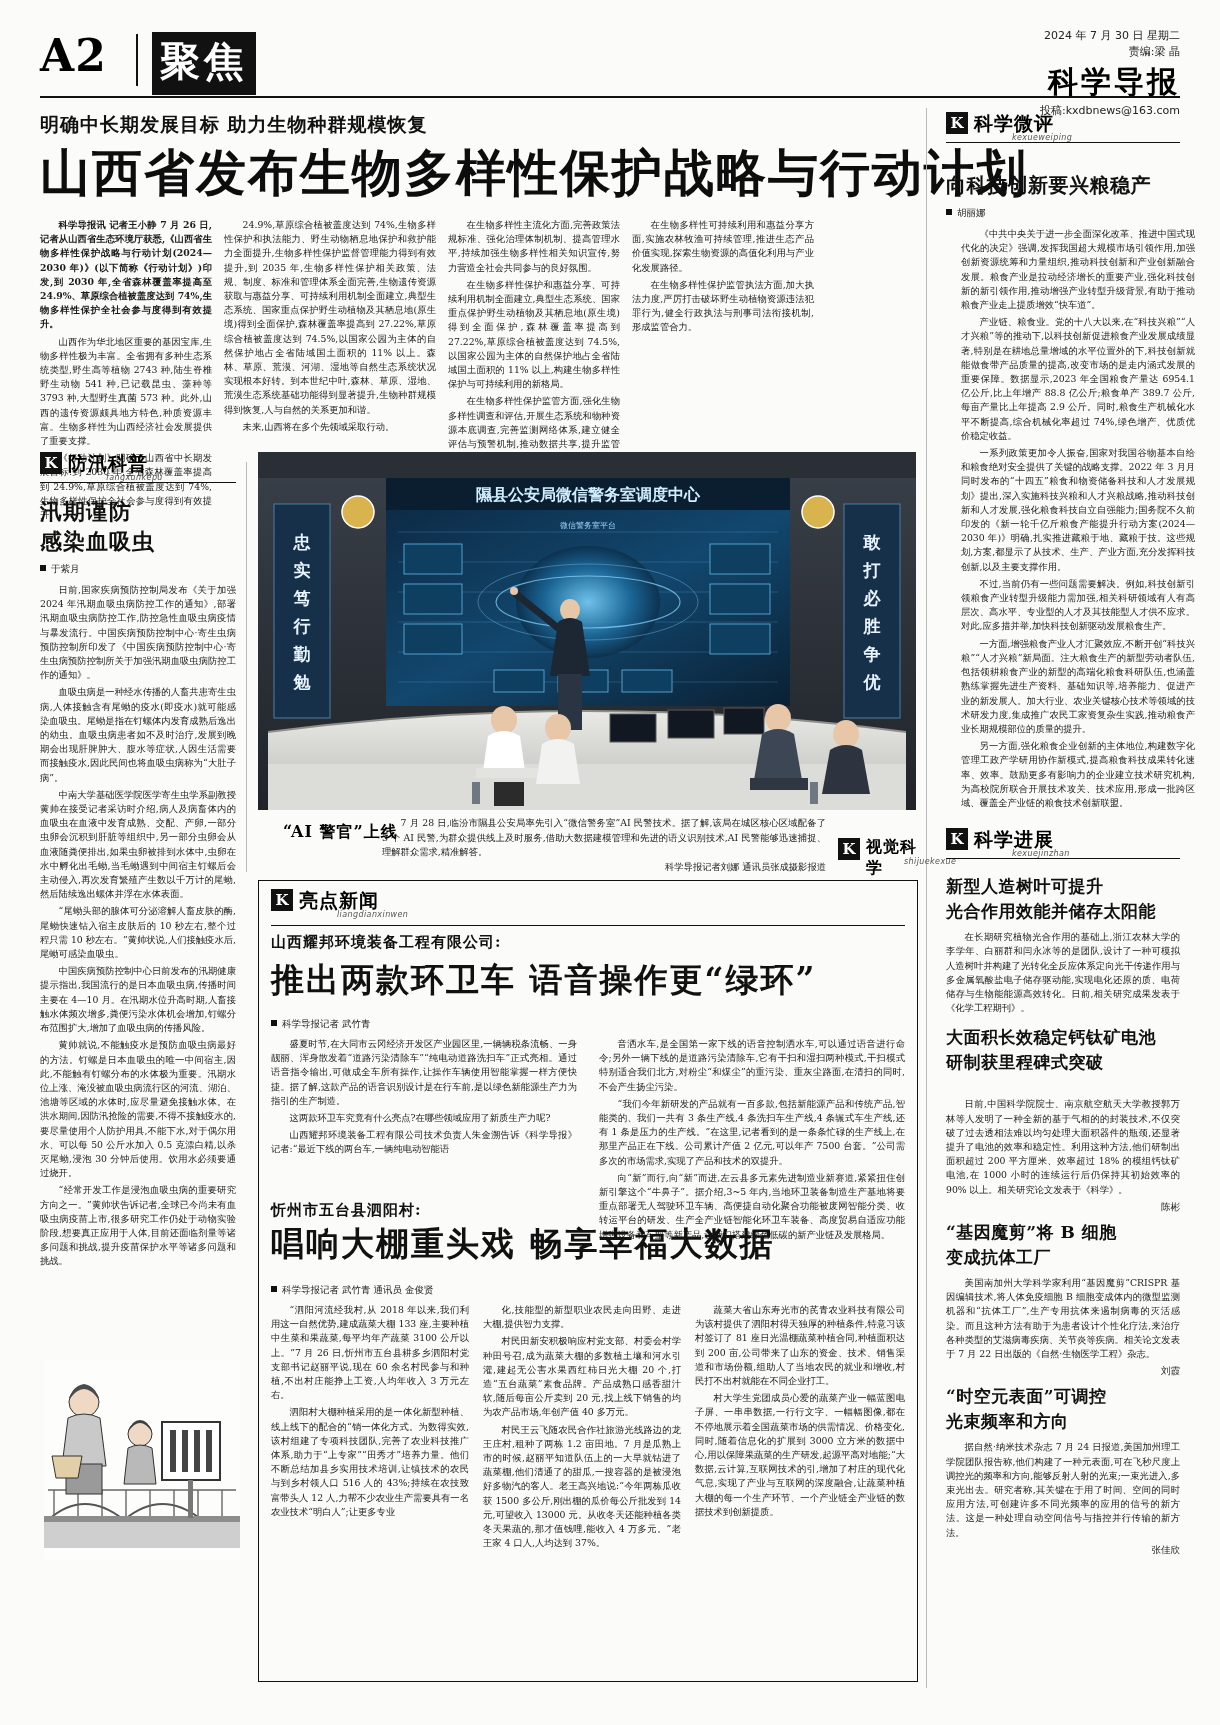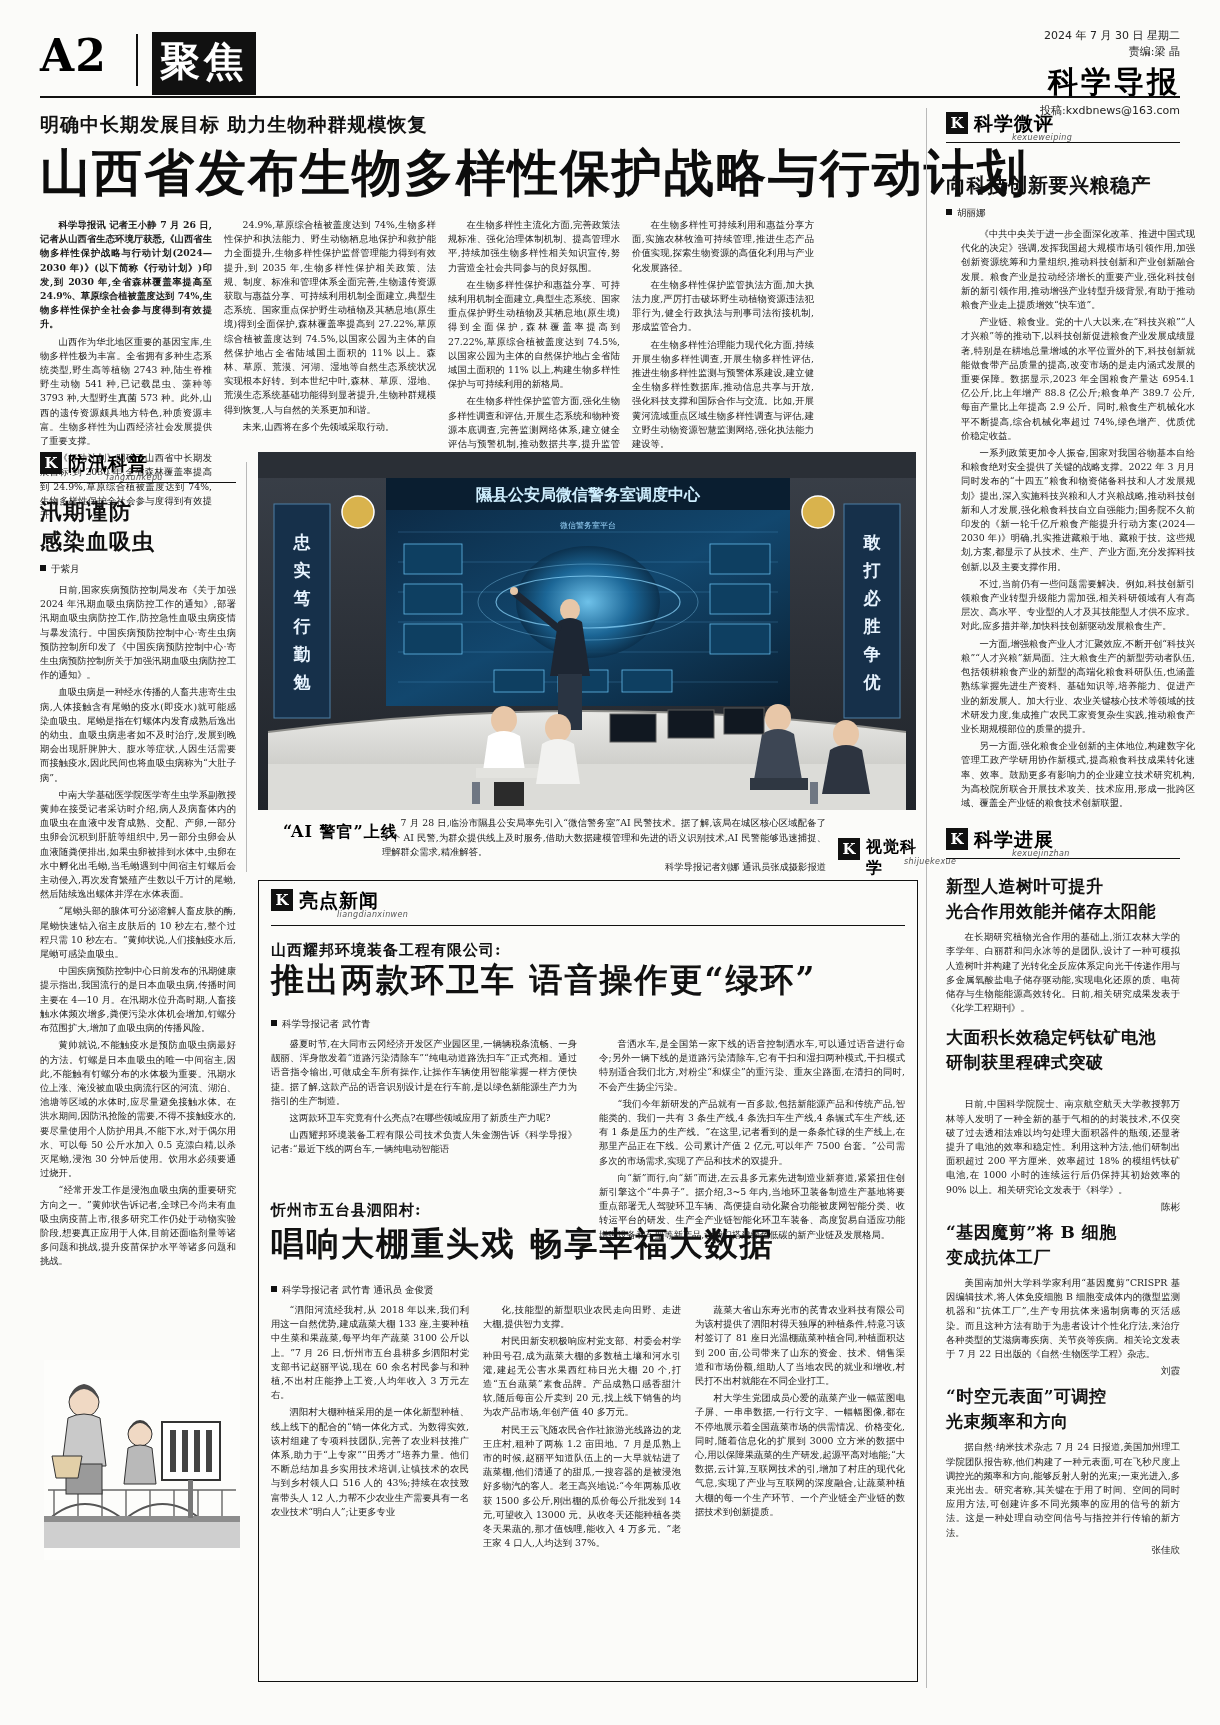--- a/index.html
+++ b/index.html
@@ -92,21 +92,20 @@
     <p>未来,山西将在多个先领域采取行动。</p>
   </div>
   <div class="col" style="left:448px;top:218px;width:172px;height:225px;">
     <p>在生物多样性主流化方面,完善政策法规标准、强化治理体制机制、提高管理水平,持续加强生物多样性相关知识宣传,努力营造全社会共同参与的良好氛围。</p>
     <p>在生物多样性保护和惠益分享、可持续利用机制全面建立,典型生态系统、国家重点保护野生动植物及其栖息地(原生境)得到全面保护,森林覆盖率提高到 27.22%,草原综合植被盖度达到 74.5%,以国家公园为主体的自然保护地占全省陆域国土面积的 11% 以上,构建生物多样性保护与可持续利用的新格局。</p>
     <p>在生物多样性保护监管方面,强化生物多样性调查和评估,开展生态系统和物种资源本底调查,完善监测网络体系,建立健全评估与预警机制,推动数据共享,提升监管效能。</p>
   </div>
   <div class="col" style="left:632px;top:218px;width:182px;height:225px;">
     <p>在生物多样性可持续利用和惠益分享方面,实施农林牧渔可持续管理,推进生态产品价值实现,探索生物资源的高值化利用与产业化发展路径。</p>
     <p>在生物多样性保护监管执法方面,加大执法力度,严厉打击破坏野生动植物资源违法犯罪行为,健全行政执法与刑事司法衔接机制,形成监管合力。</p>
-    <p>在生物多样性治理能力现代化方面,持续开展生物多样性调查,开展生物多样性评估,推进生物多样性监测与预警体系建设,建立健全生物多样性数据库,推动信息共享与开放,强化科技支撑和国际合作与交流。比如,开展黄河流域重点区域生物多样性调查与评估,建立野生动物资源智慧监测网络,强化执法能力建设等。</p>
   </div>
 
   <div class="vrule" style="left:926px;top:108px;height:1580px;"></div>
   <div class="vrule" style="left:246px;top:462px;height:410px;"></div>
 
   <div style="position:absolute;left:40px;top:452px;width:196px;">
     <div class="badge">
       <div class="k">K</div>
       <div class="cn">
         <span>防汛</span><em>科普</em>
@@ -311,21 +310,21 @@
       <div class="badge">
         <div class="k">K</div>
         <div class="cn">
           <span>亮点</span><em>新闻</em>
         </div>
         <div class="py">liangdianxinwen</div>
       </div>
     </div>
     <div class="hrule" style="left:12px;width:634px;top:44px;"></div>
 
-    <div class="midtitle" style="position:absolute;left:12px;top:60px;">山西耀邦环境装备工程有限公司:</div>
+    <div class="midtitle" style="position:absolute;left:12px;top:52px;">山西耀邦环境装备工程有限公司:</div>
     <div class="bigtitle" style="position:absolute;left:12px;top:78px;width:634px;">推出两款环卫车 语音操作更“绿环”</div>
     <div class="byline" style="position:absolute;left:12px;top:130px;">
       <span class="sq"></span><span>科学导报记者 武竹青</span>
     </div>
 
     <div class="col" style="left:12px;top:156px;width:306px;height:148px;">
       <p>盛夏时节,在大同市云冈经济开发区产业园区里,一辆辆税条流畅、一身靓丽、浑身散发着“道路污染清除车”“纯电动道路洗扫车”正式亮相。通过语音指令输出,可做成全车所有操作,让操作车辆使用智能掌握一样方便快捷。据了解,这款产品的语音识别设计是在行车前,是以绿色新能源生产力为指引的生产制造。</p>
       <p>这两款环卫车究竟有什么亮点?在哪些领域应用了新质生产力呢?</p>
       <p>山西耀邦环境装备工程有限公司技术负责人朱金溯告诉《科学导报》记者:“最近下线的两台车,一辆纯电动智能语</p>
     </div>

